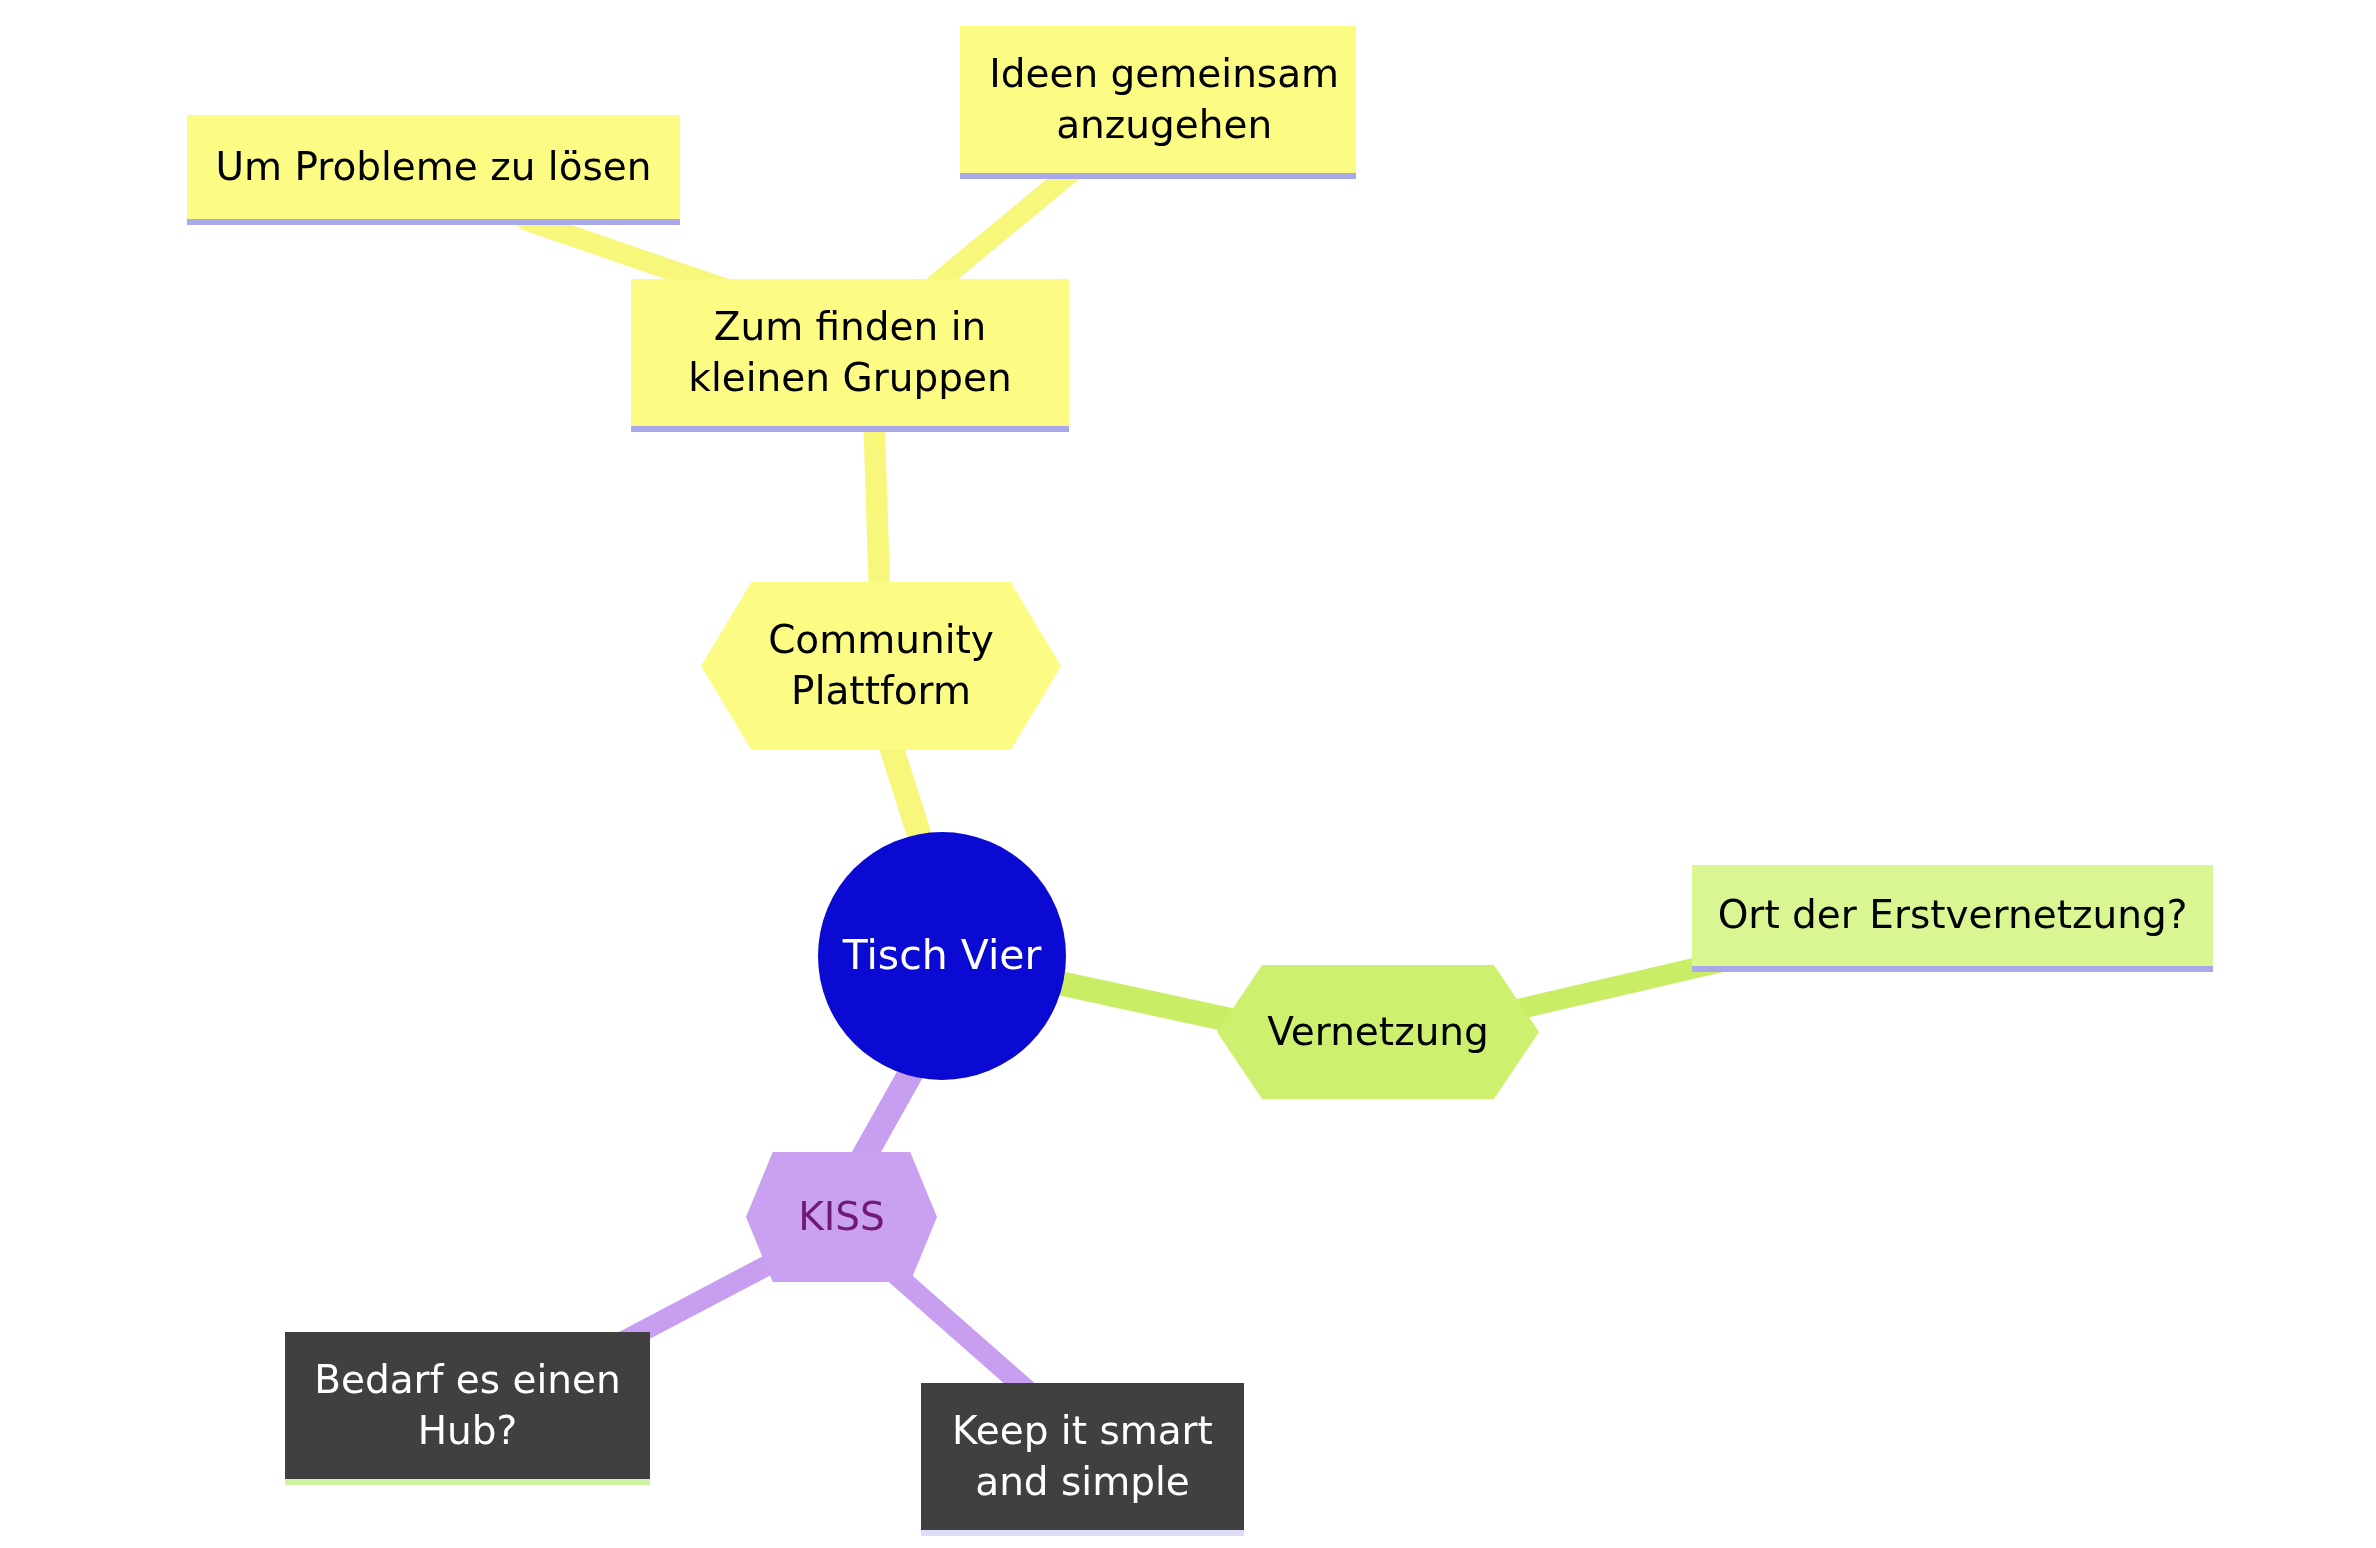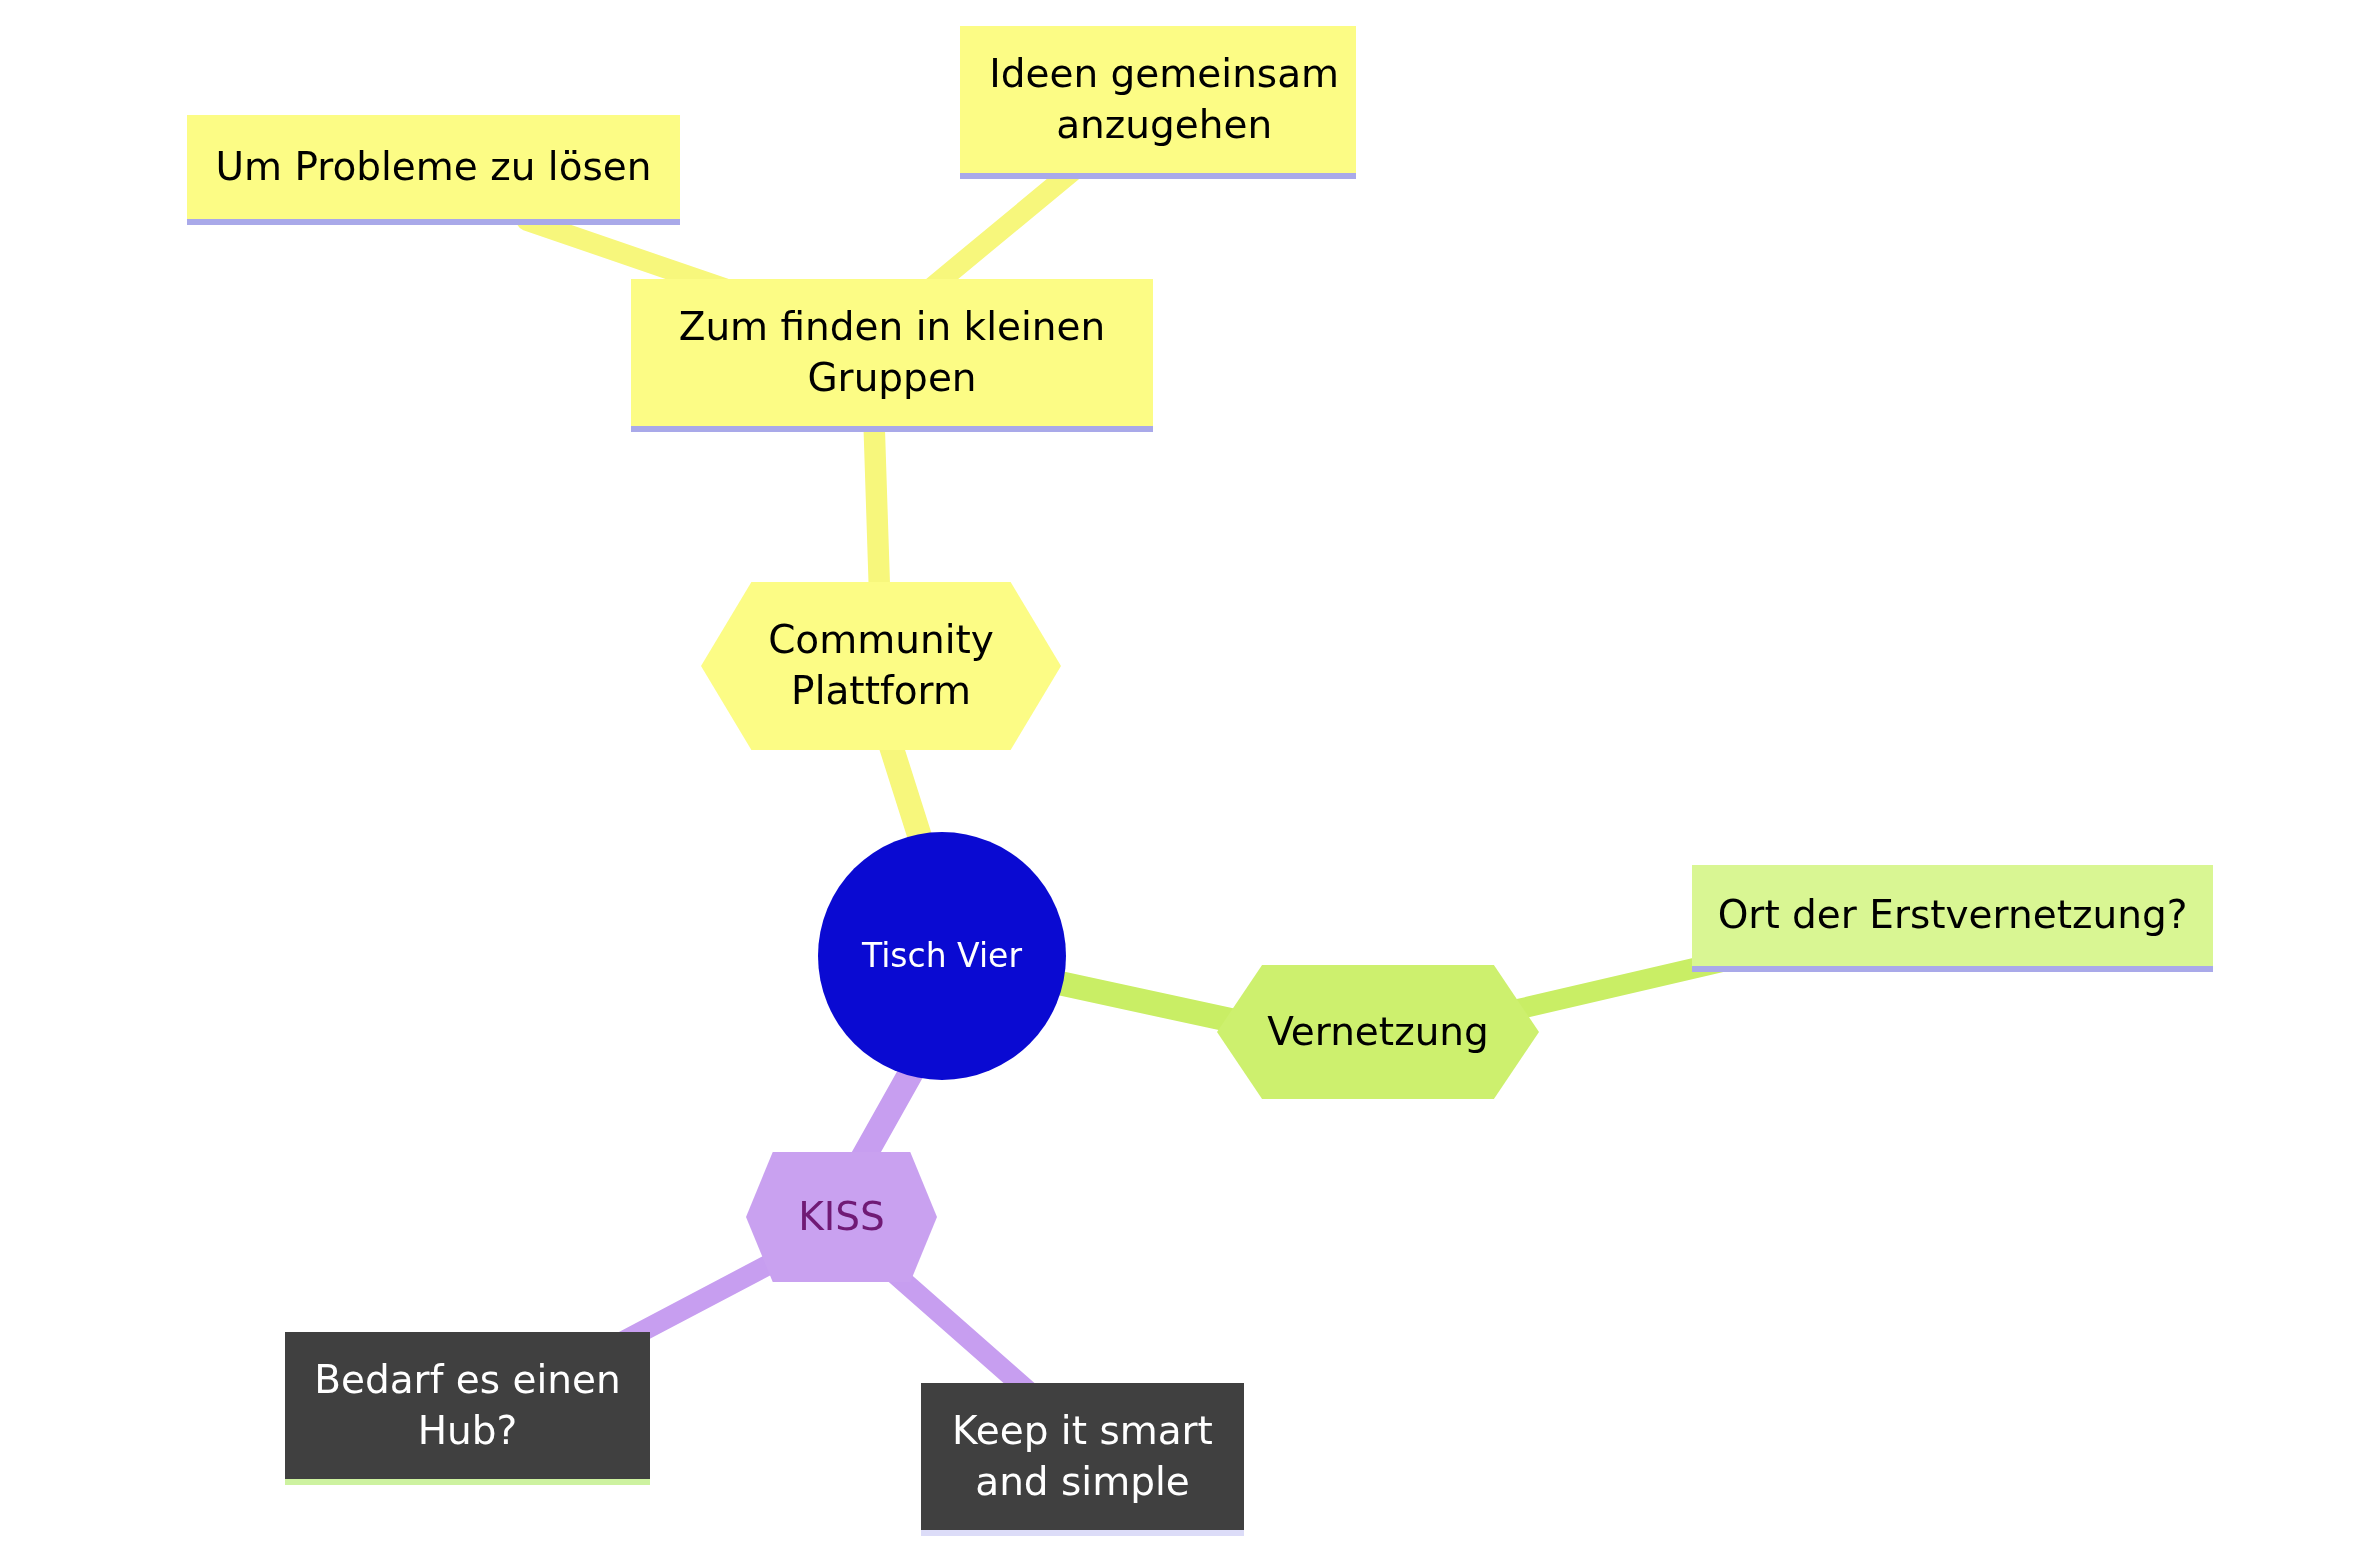--- a/index.html
+++ b/index.html
@@ -58,27 +58,27 @@
     clip-path: polygon(0 50%, 14% 0, 86% 0, 100% 50%, 86% 100%, 14% 100%);
   }
   .hex-yellow { background: #fcfc85; }
   .hex-green  { background: #cdf06e; }
   .hex-purple { background: #c9a1f0; color: #701a75; }
 
   .root-node {
     border-radius: 50%;
     background: #0a0ad2;
     color: #ffffff;
-    font-size: 33px;
+    font-size: 41px;
   }
 
   
   .pos-um        { left: 187px;  top: 115px;  width: 493px; height: 110px; }
   .pos-ideen     { left: 960px;  top: 26px;   width: 396px; height: 153px; padding-left: 26px; }
-  .pos-zum       { left: 631px;  top: 279px;  width: 522px; height: 153px; }
+  .pos-zum       { left: 631px;  top: 279px;  width: 438px; height: 153px; }
   .pos-community { left: 701px;  top: 582px;  width: 360px; height: 168px; }
   .pos-root      { left: 818px;  top: 832px;  width: 248px; height: 248px; }
   .pos-vernetz   { left: 1217px; top: 965px;  width: 322px; height: 134px; }
   .pos-ort       { left: 1692px; top: 865px;  width: 521px; height: 107px; }
   .pos-kiss      { left: 746px;  top: 1152px; width: 191px; height: 130px; }
   .pos-bedarf    { left: 285px;  top: 1332px; width: 365px; height: 153px; }
   .pos-keep      { left: 921px;  top: 1383px; width: 323px; height: 153px; }
 </style>
 </head>
 <body>

